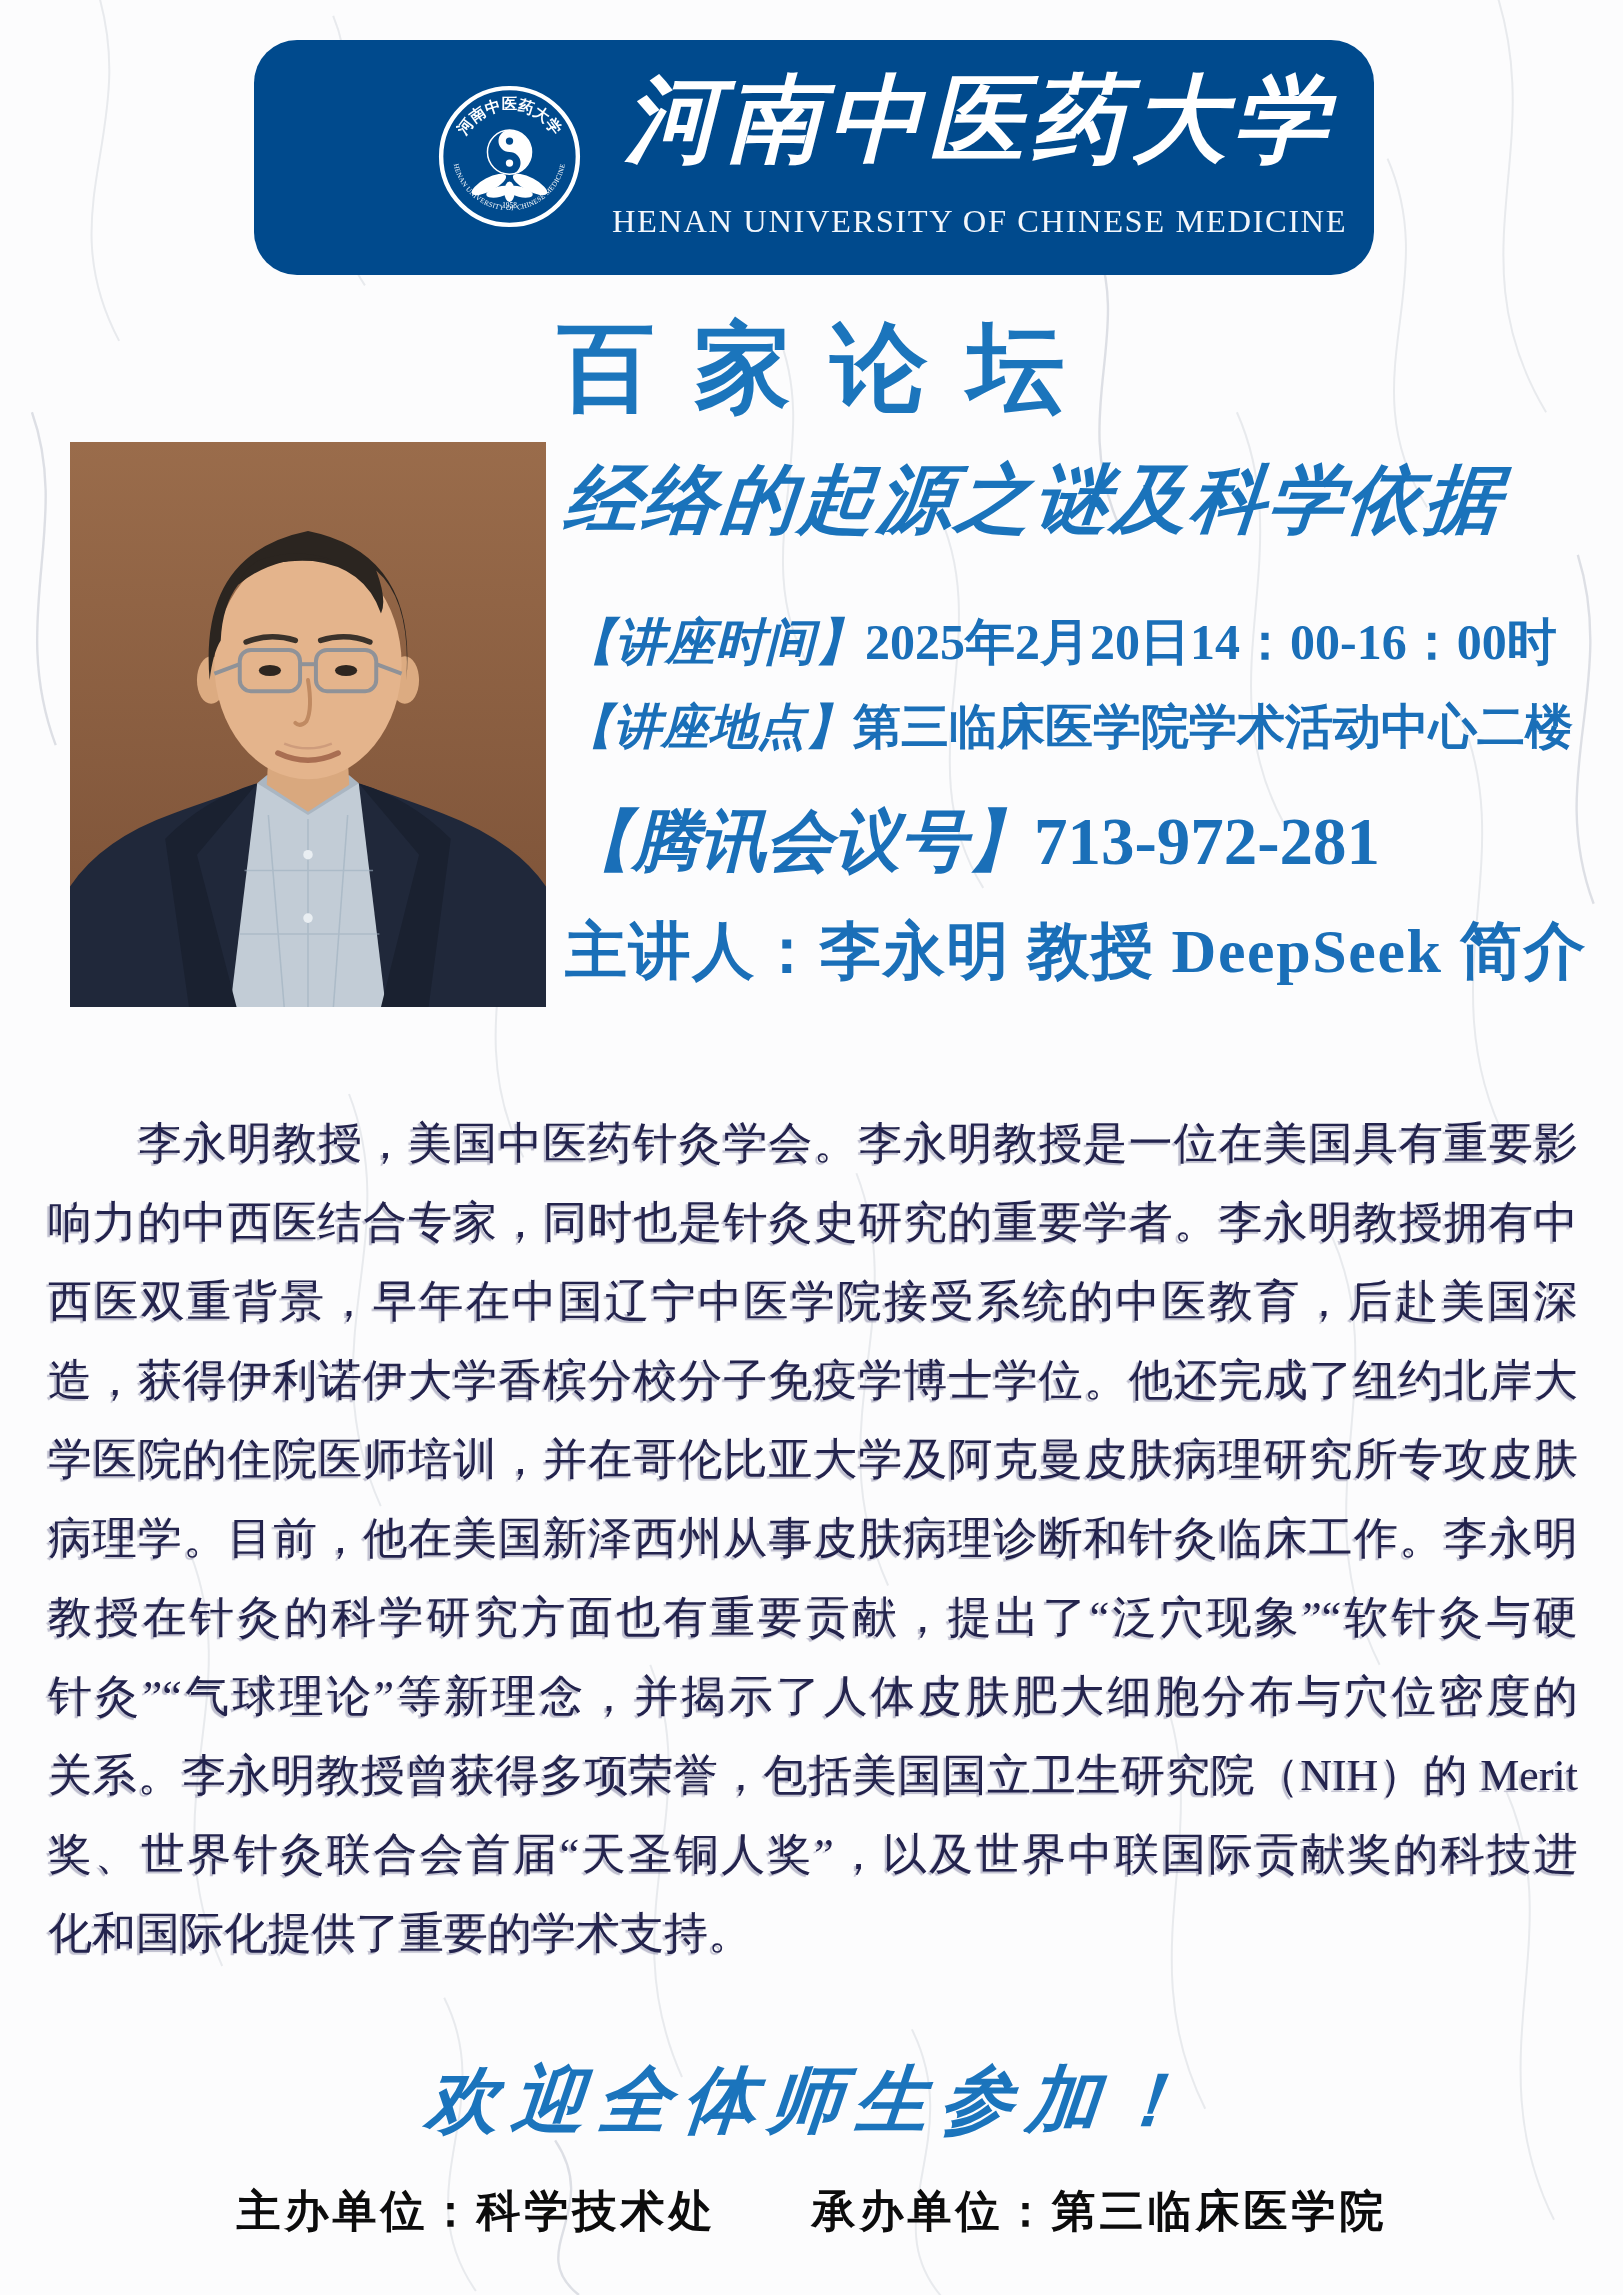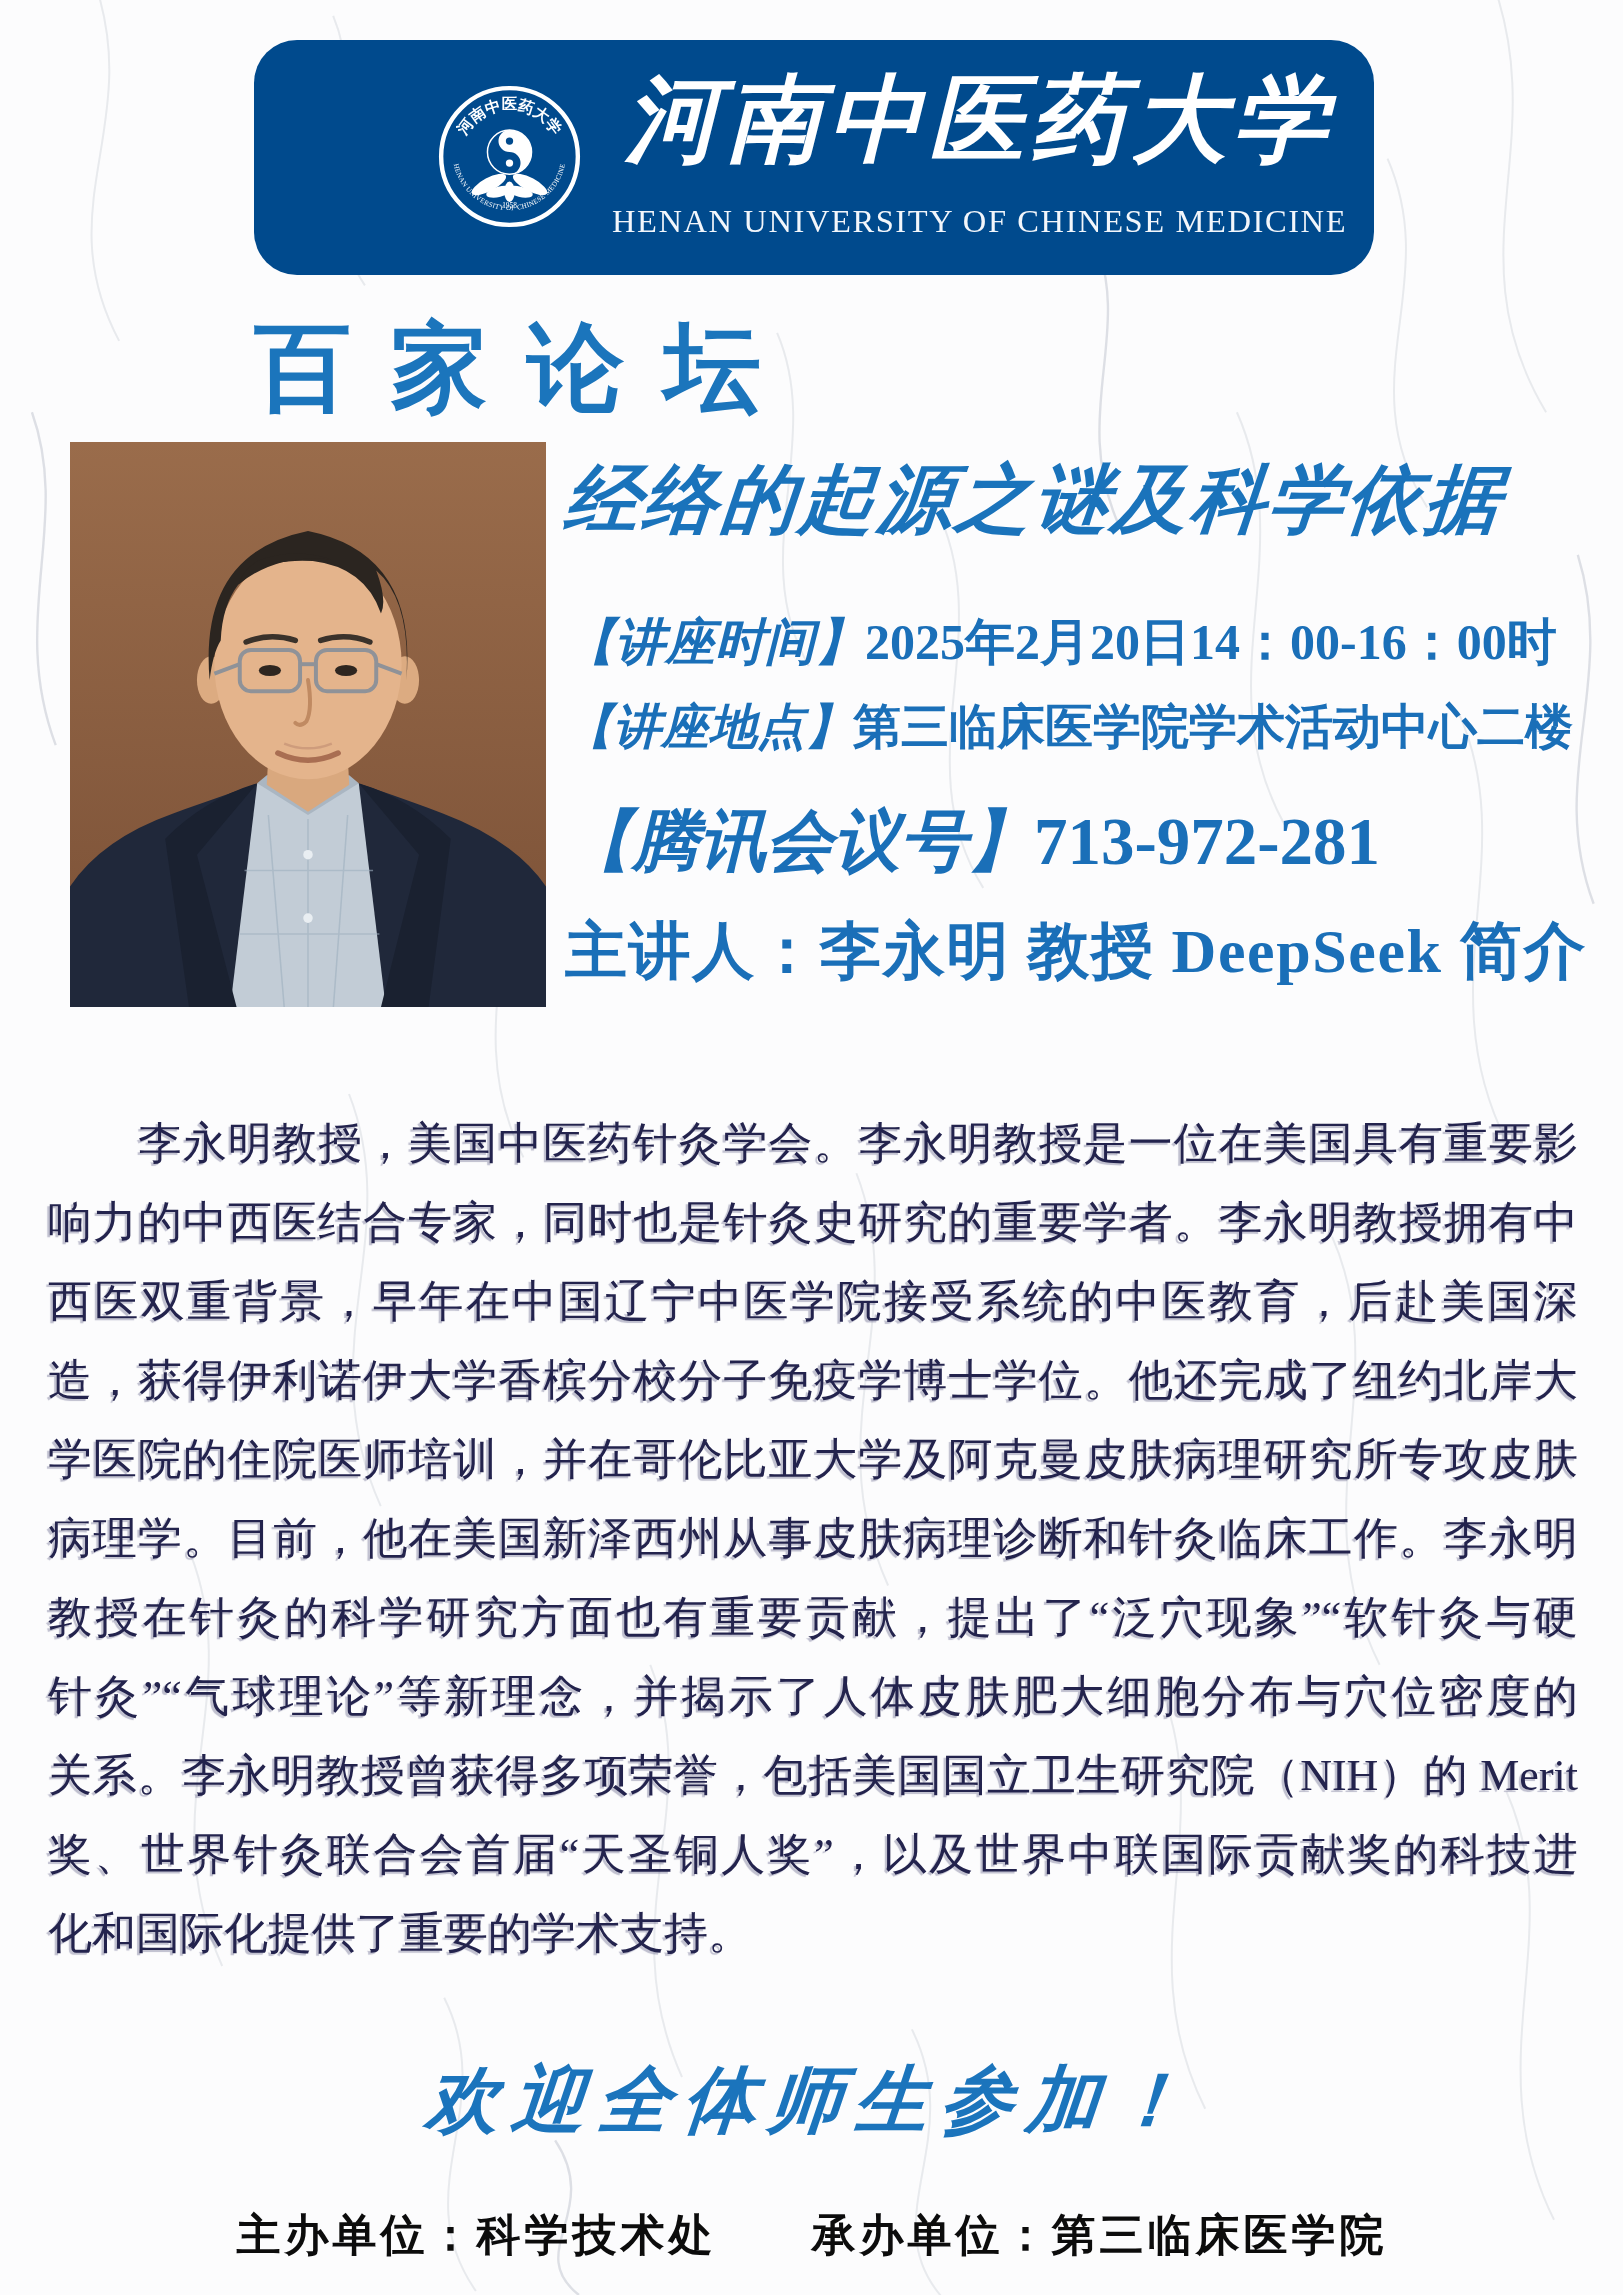--- a/index.html
+++ b/index.html
@@ -11,21 +11,21 @@
   .banner{position:absolute;left:254px;top:40px;width:1120px;height:235px;
           background:#004a8d;border-radius:43px;}
   .seal{position:absolute;left:182px;top:43px;width:147px;height:147px;}
   .banner-cn{position:absolute;left:341px;top:17.4px;width:769px;text-align:center;
              font-family:"Liberation Serif",serif;font-style:italic;font-weight:bold;
              font-size:95px;line-height:127px;color:#ffffff;letter-spacing:6.3px;white-space:nowrap;}
   .banner-en{position:absolute;left:341px;top:163px;width:769px;text-align:center;
              font-family:"Liberation Serif",serif;font-size:32.5px;color:#f2f6fb;letter-spacing:1.6px;white-space:nowrap;}
 
   
-  .forum-title{position:absolute;left:254px;top:304px;width:1120px;margin:0;text-align:left;
+  .forum-title{position:absolute;left:254px;top:304px;width:1120px;margin:0;text-align:center;
                font-family:"Liberation Sans",sans-serif;font-weight:bold;font-size:97px;
                color:#1b75bc;letter-spacing:6.3px;white-space:nowrap;}
 
   
   .photo{position:absolute;left:70px;top:442px;width:476px;height:565px;}
   .photo svg{display:block;width:100%;height:100%;}
 
   
   .lecture-title{position:absolute;left:565px;top:450px;width:1047px;
                  font-family:"Liberation Serif",serif;font-weight:bold;font-style:italic;
@@ -47,21 +47,21 @@
        text-shadow:-2.4px 2.4px 0.8px rgba(35,35,90,0.28);}
   .bio-line{height:79px;line-height:79px;text-align:justify;text-align-last:justify;}
   .bio-line.last{text-align-last:left;}
 
   
   .welcome{position:absolute;left:0;top:2052px;width:1624px;text-align:center;
            font-family:"Liberation Serif",serif;font-style:italic;font-weight:bold;
            font-size:73px;color:#1b74bc;letter-spacing:12.7px;transform:skewX(-5deg);white-space:nowrap;}
   .orgs{position:absolute;left:0;top:2182px;width:1624px;display:flex;justify-content:center;
         gap:95px;font-family:"Liberation Sans",sans-serif;font-weight:bold;font-size:44px;
-        color:#0c0c0c;letter-spacing:4px;white-space:nowrap;margin-top:24px;}
+        color:#0c0c0c;letter-spacing:4px;white-space:nowrap;}
 </style>
 </head>
 <body>
 
 <div class="page">
 
   <svg class="texture" viewBox="0 0 2048 2895" xmlns="http://www.w3.org/2000/svg">
     <g fill="none" stroke="#bfc3cd" stroke-width="2.5" stroke-opacity="0.32">
       <path d="M120 -20 C 180 160, 60 260, 150 430"></path>
       <path d="M420 20 C 470 140, 380 240, 460 360"></path>

